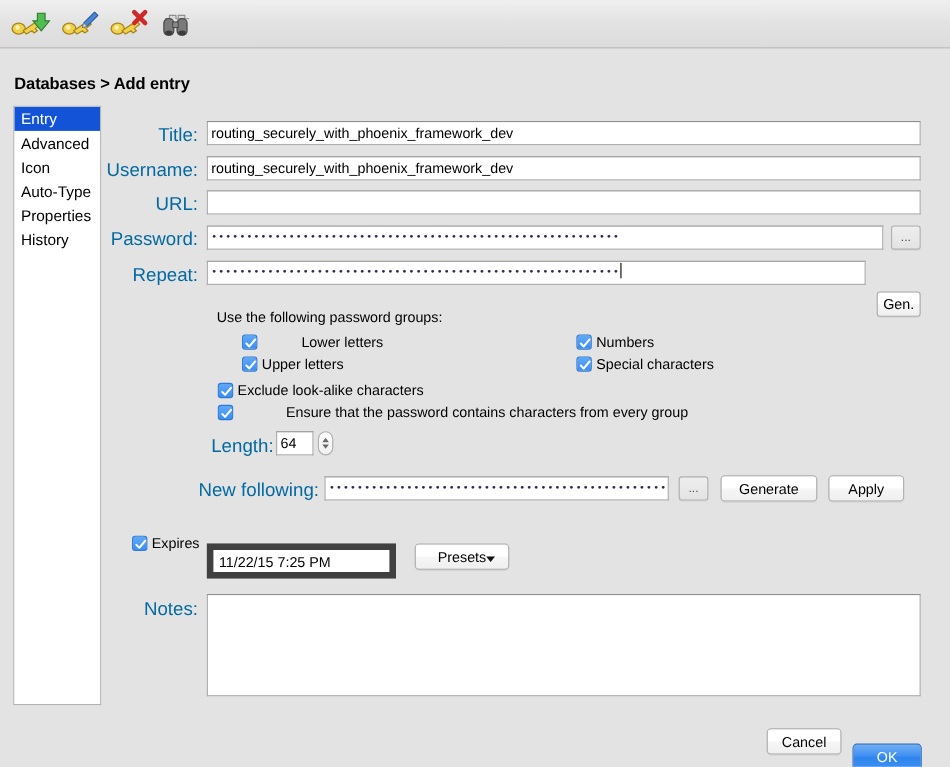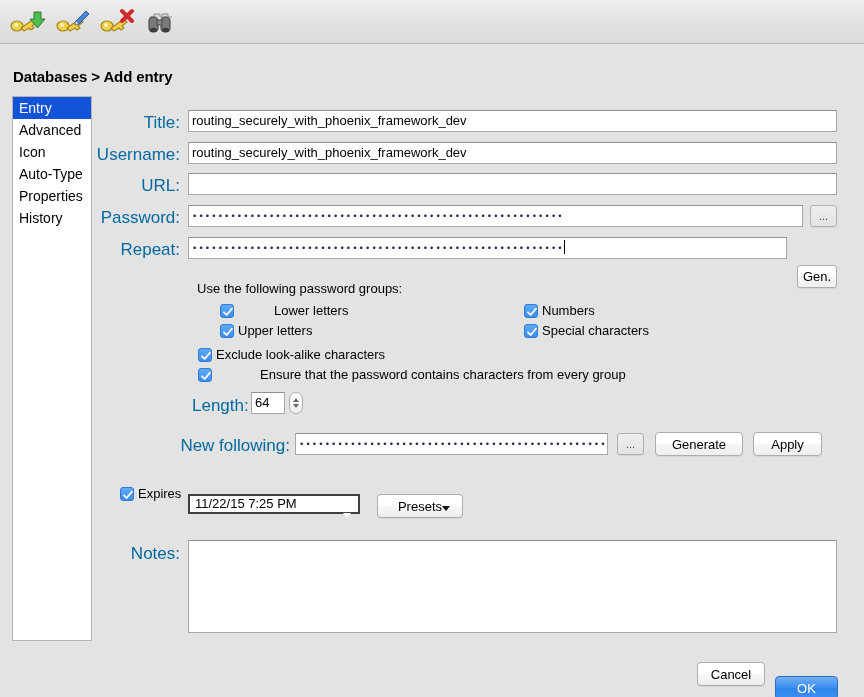--- a/index.html
+++ b/index.html
@@ -194,25 +194,25 @@
     border-left: 3px solid transparent;
     border-right: 3px solid transparent;
   }
   #length-spinner .up   { top: 5px;  border-bottom: 4px solid #6a6a6a; }
   #length-spinner .down { bottom: 5px; border-top: 4px solid #6a6a6a; }
 
   
   #expire-date-combo {
     position: absolute;
     box-sizing: border-box;
-    border: 2px solid #404040;
+    border: 6px solid #404040;
     background: #ffffff;
-    height: 20px;
+    height: 32px;
     display: flex;
-    align-items: center;
+    align-items: flex-start;
     cursor: default;
   }
   #expire-date-value {
     flex: 1;
     padding-left: 5px;
     font-size: 13px;
     line-height: 22px;
     white-space: nowrap;
     overflow: hidden;
   }

